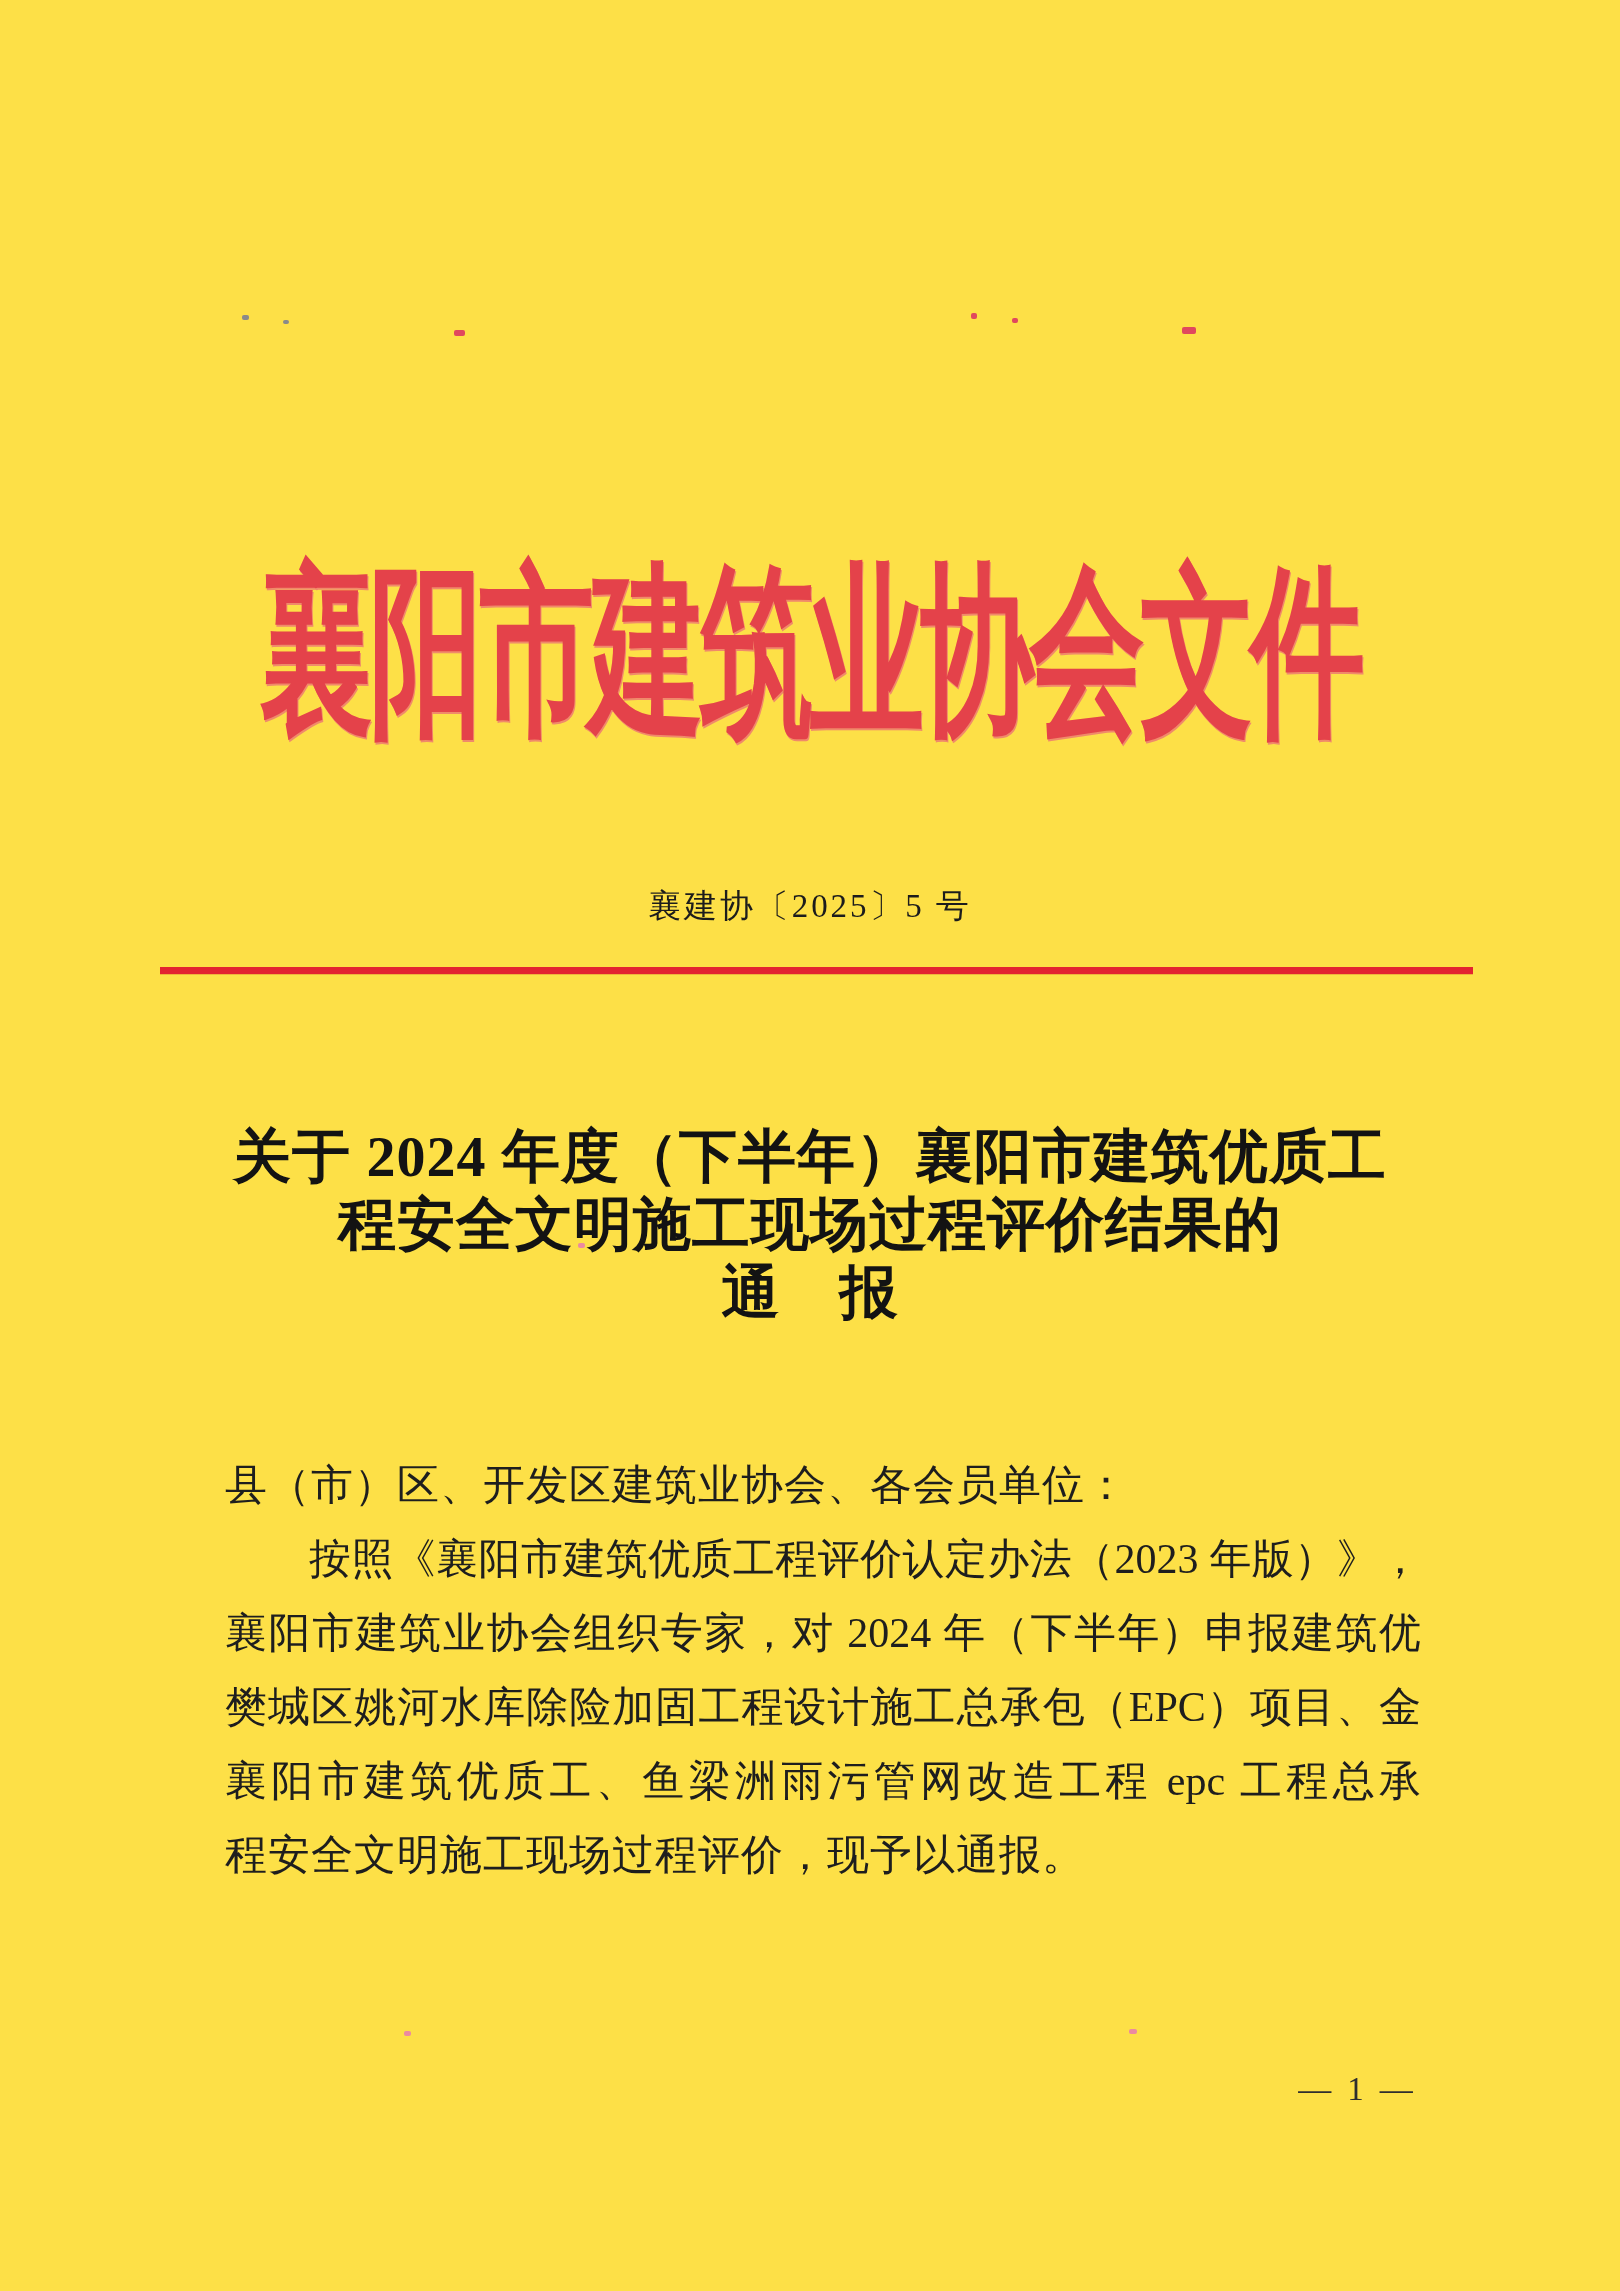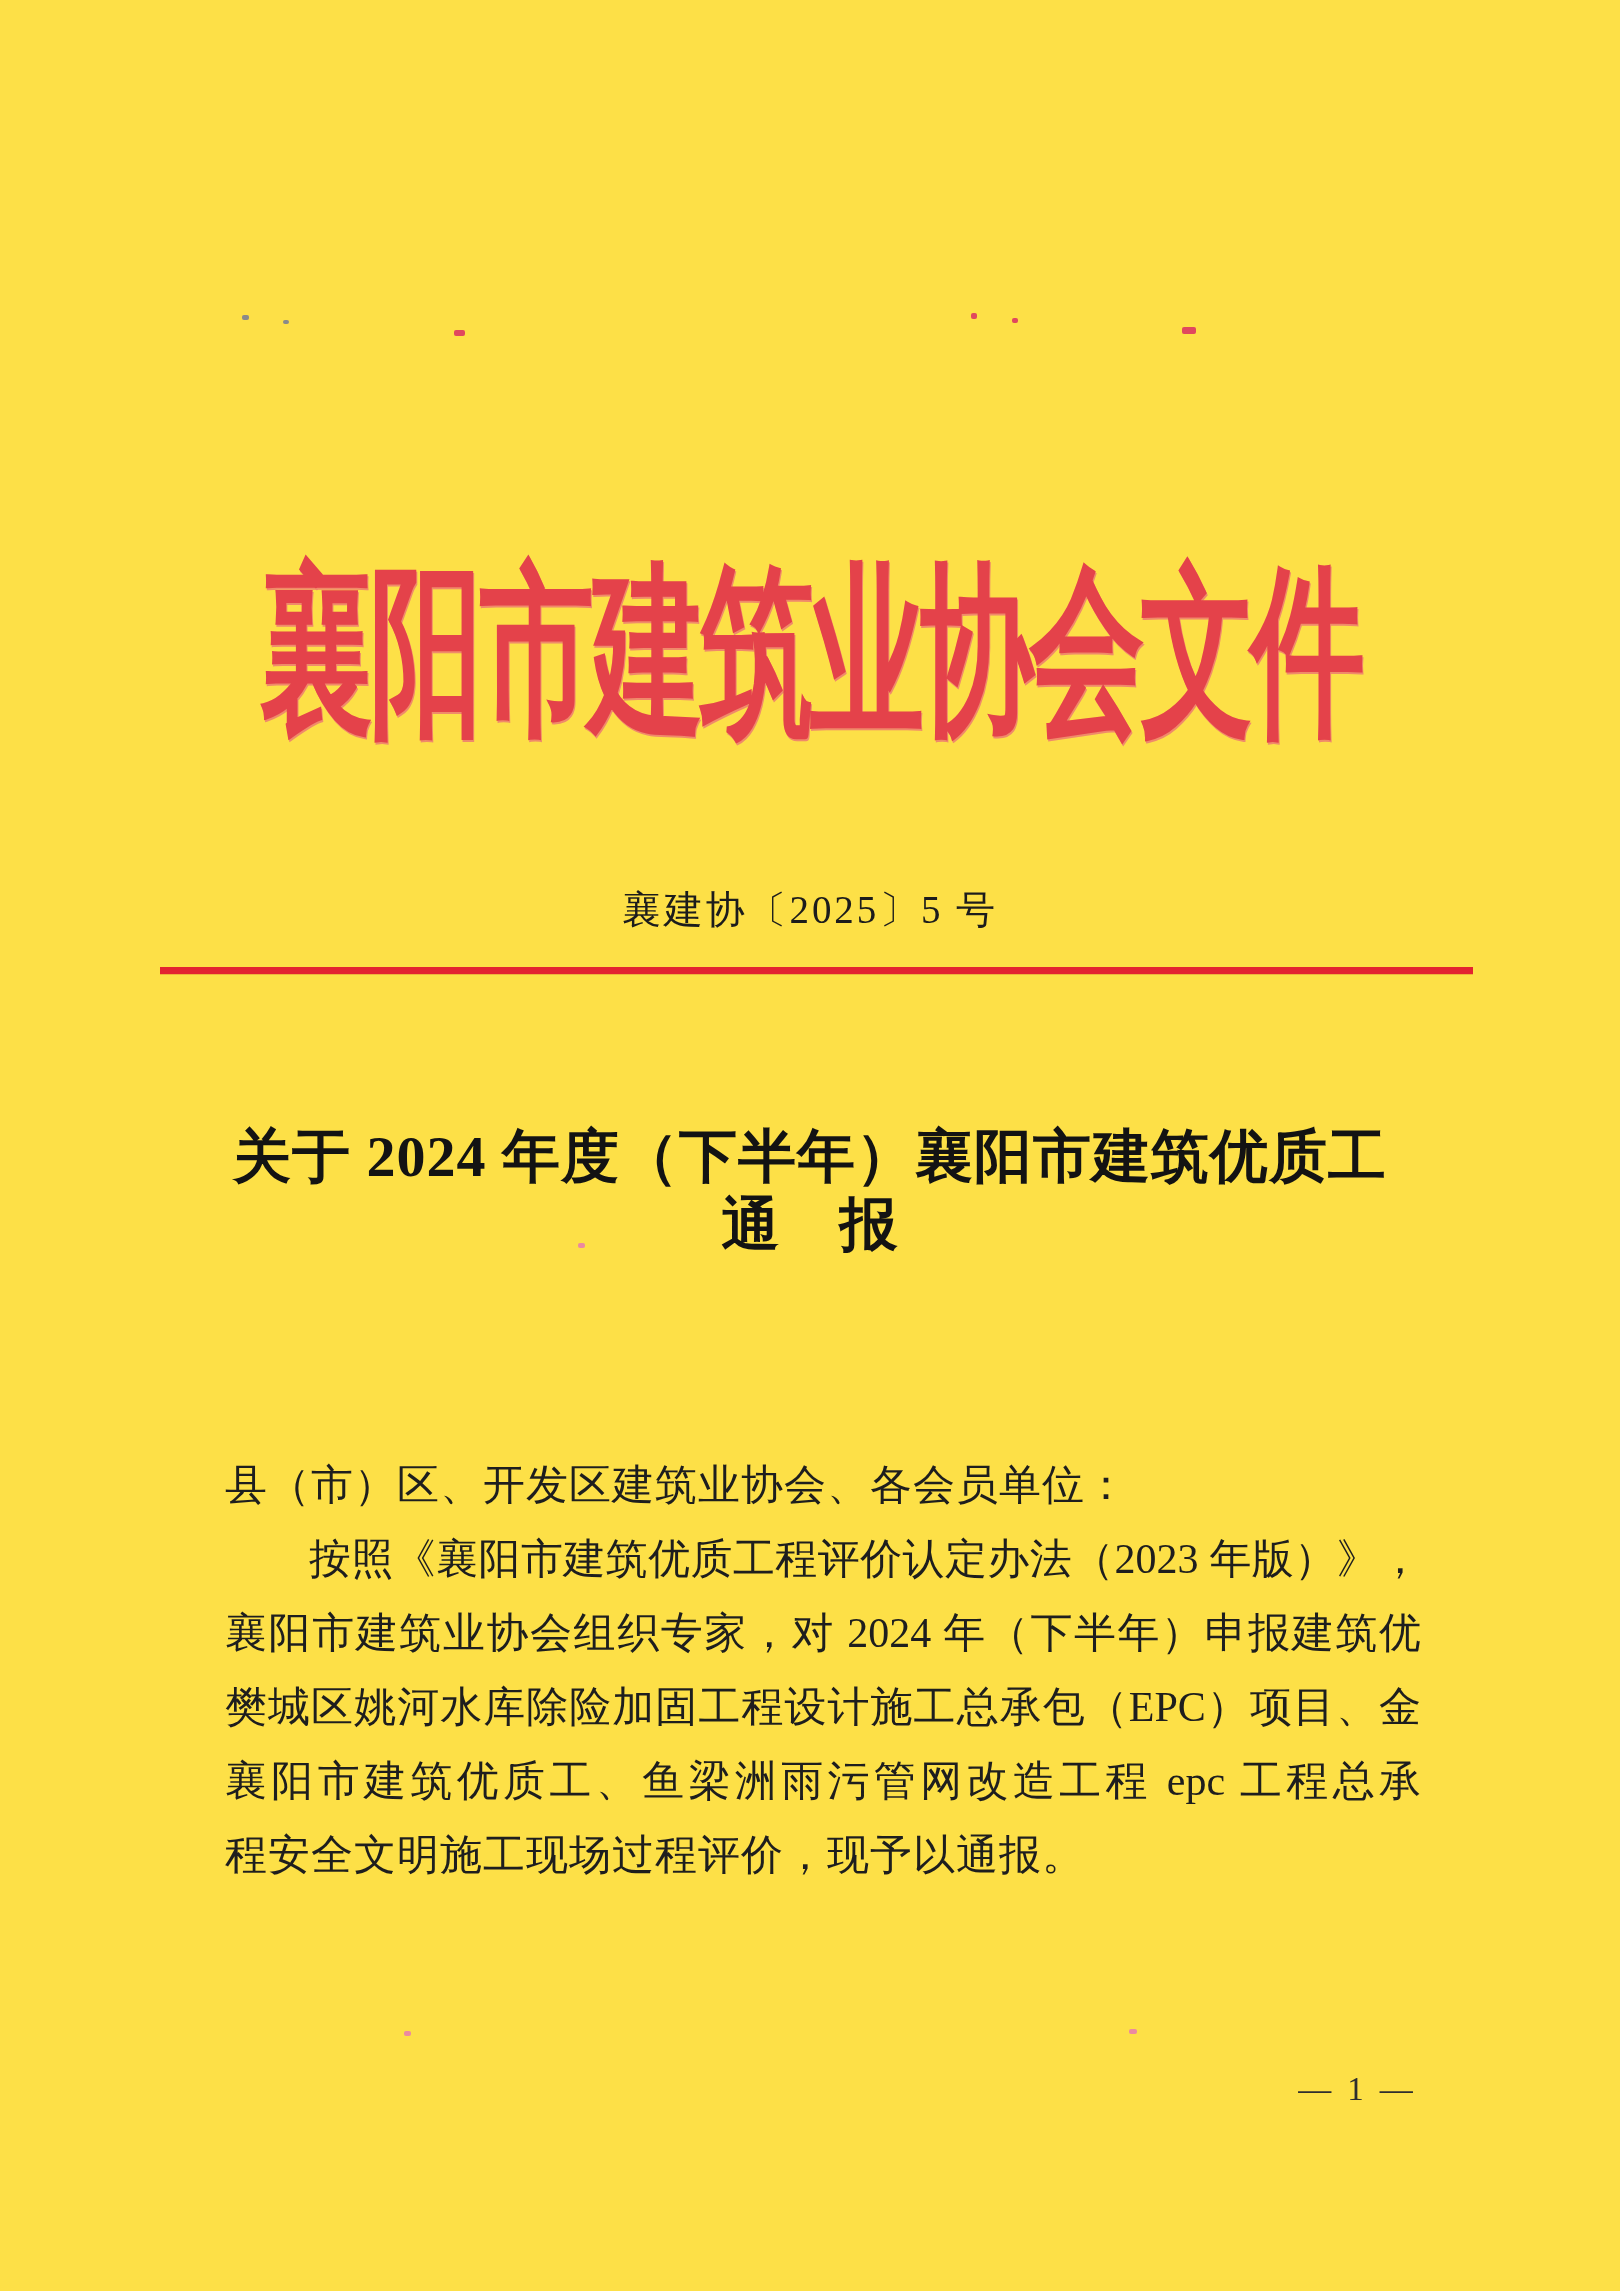--- a/index.html
+++ b/index.html
@@ -27,21 +27,21 @@
     transform-origin: center top;
     text-shadow: 1px 1px 0 #f08a6a;
     white-space: nowrap;
   }
   .doc-number {
     position: absolute;
     top: 887px;
     left: 0;
     width: 100%;
     text-align: center;
-    font-size: 39px;
+    font-size: 33px;
     line-height: 1.2;
     letter-spacing: 2.9px;
     color: #1c1c1c;
     white-space: nowrap;
   }
   .red-rule {
     position: absolute;
     top: 967px;
     left: 160px;
     width: 1313px;
@@ -110,20 +110,21 @@
 <div class="page">
 
   <div class="org-title">襄阳市建筑业协会文件</div>
 
   <div class="doc-number">襄建协〔2025〕5 号</div>
 
   <div class="red-rule"></div>
 
   <div class="doc-title">
     <div class="t-line">关于 2024 年度（下半年）襄阳市建筑优质工</div>
+    <div class="t-line">程安全文明施工现场过程评价结果的</div>
     <div class="t-line">通　报</div>
   </div>
 
   <div class="body-block">
     <div class="b-line">县（市）区、开发区建筑业协会、各会员单位：</div>
     <div class="b-line just indent">按照《襄阳市建筑优质工程评价认定办法（2023 年版）》，</div>
     <div class="b-line just">襄阳市建筑业协会组织专家，对 2024 年（下半年）申报建筑优</div>
     <div class="b-line just">樊城区姚河水库除险加固工程设计施工总承包（EPC）项目、金</div>
     <div class="b-line just">襄阳市建筑优质工、鱼梁洲雨污管网改造工程 epc 工程总承</div>
     <div class="b-line">程安全文明施工现场过程评价，现予以通报。</div>

